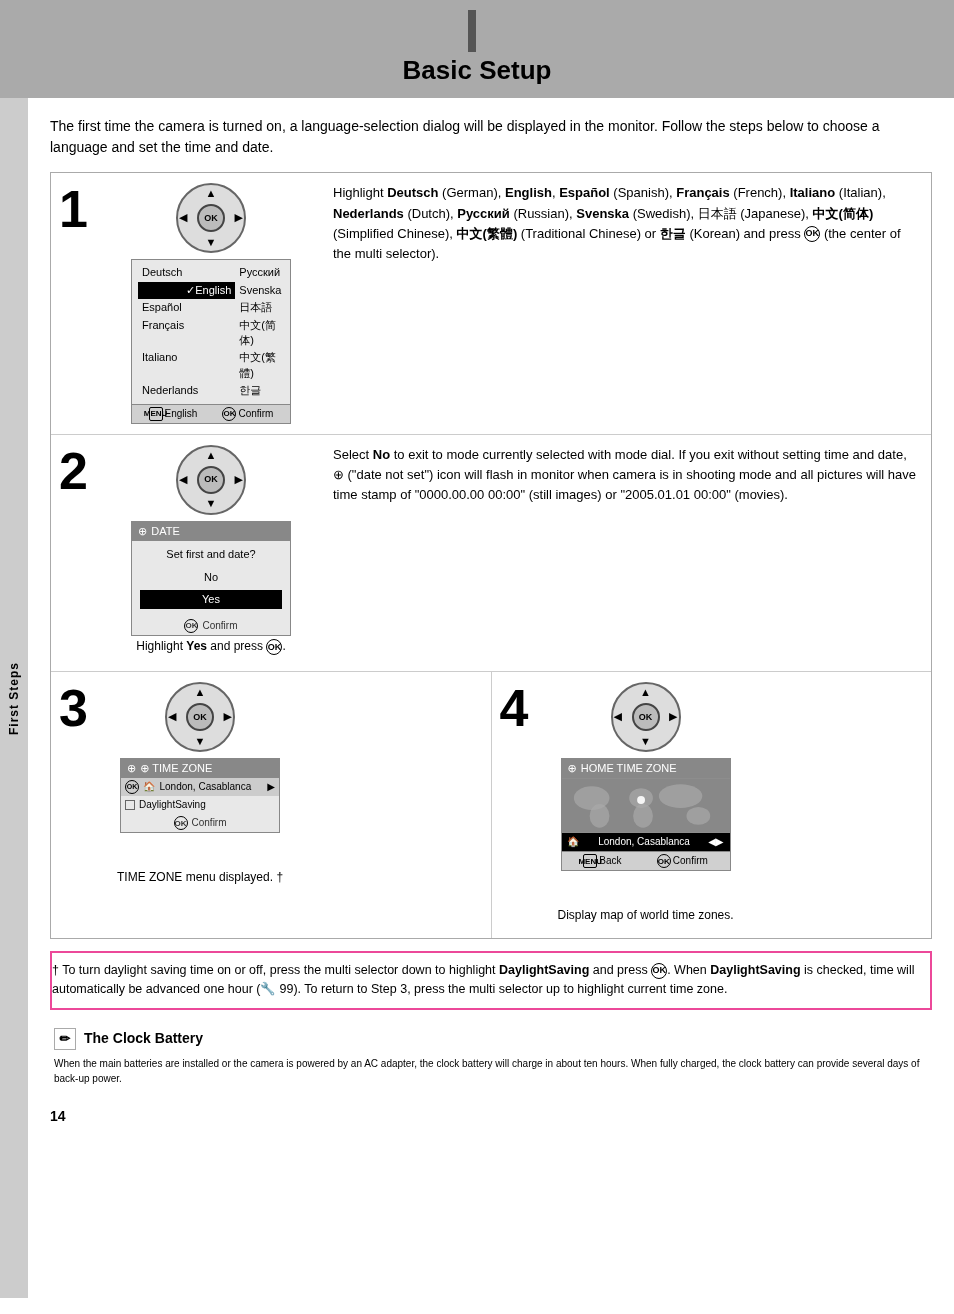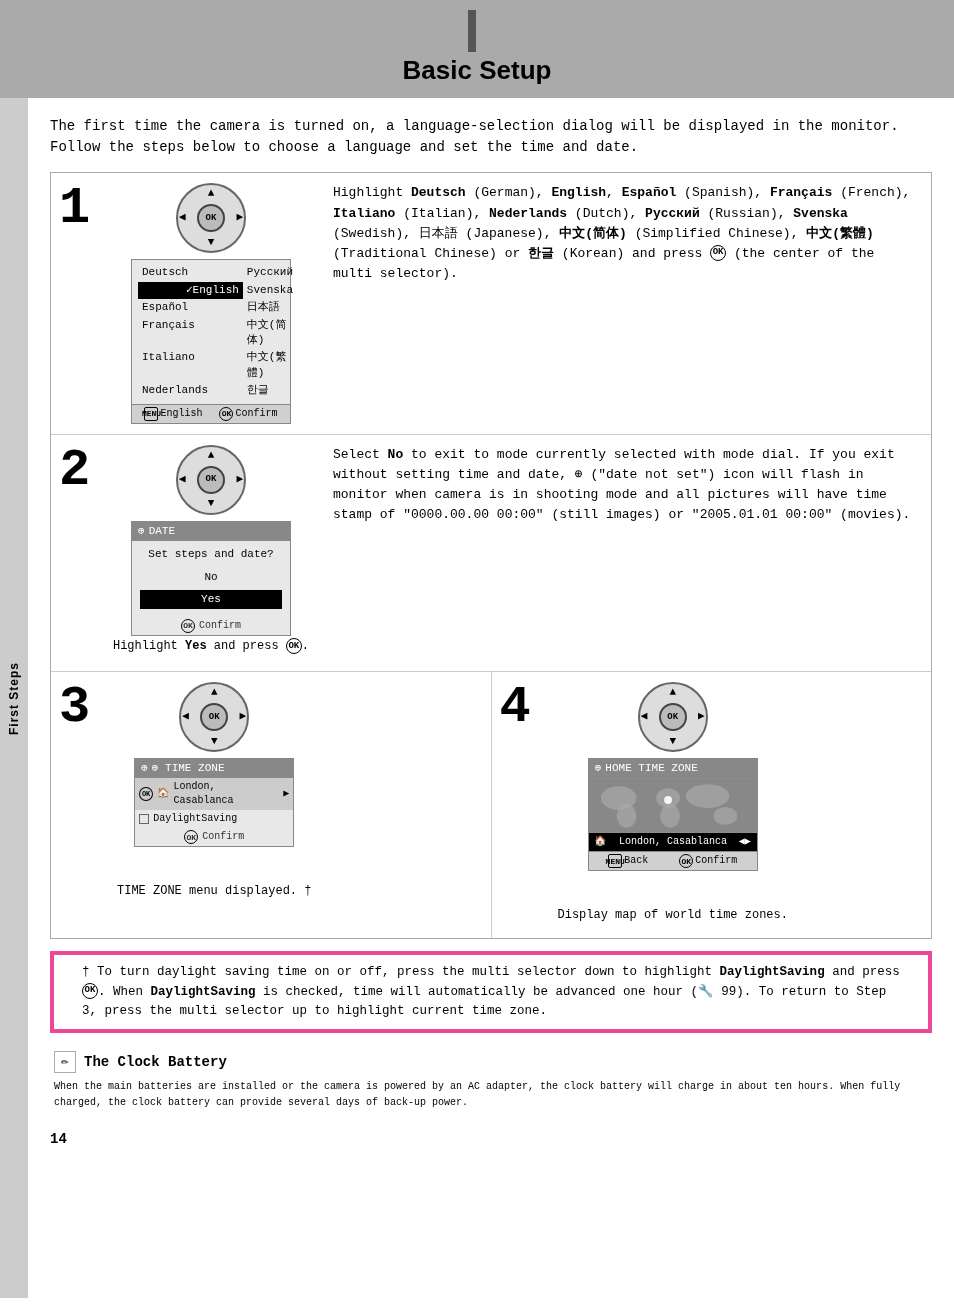--- a/index.html
+++ b/index.html
@@ -53,21 +53,20 @@
       font-weight: bold;
       color: #000;
       white-space: nowrap;
       letter-spacing: 1px;
     }
 
     
     .main-content {
       flex: 1;
       padding: 18px 22px;
-      font-family: Liberation Mono, monospace;
     }
 
     .intro-text {
       font-size: 14px;
       margin-bottom: 14px;
       line-height: 1.5;
     }
 
     
     .steps-box {
@@ -321,22 +320,22 @@
 
     .caption-text {
       font-size: 12px;
       padding: 4px 8px;
       text-align: center;
       margin-top: 32px;
     }
 
     
     .note-box {
-      border: 4px solid #ec4899;
-      padding: 8px 28px;
+      border: 2px solid #ec4899;
+      padding: 8px 0;
       font-size: 12.5px;
       line-height: 1.55;
       margin-top: 6px;
     }
 
     
     .clock-battery-section {
       margin-top: 18px;
       padding: 0 4px;
     }
@@ -477,21 +476,21 @@
             <span class="ms-arrow ms-right">▶</span>
             <div class="ms-center">OK</div>
           </div>
 
           <div class="date-screen">
             <div class="date-screen-header">
               <span>⊕</span>
               <span>DATE</span>
             </div>
             <div class="date-screen-body">
-              <div class="date-question">Set steps and date?</div>
+              <div class="date-question">Set first and date?</div>
               <div class="date-option">No</div>
               <div class="date-option selected">Yes</div>
             </div>
             <div class="date-ok-row">
               <span class="btn-icon-circle">OK</span>
               <span>Confirm</span>
             </div>
           </div>
           <div class="step-caption">
             Highlight <b>Yes</b> and press <span class="ok-symbol">OK</span>.

